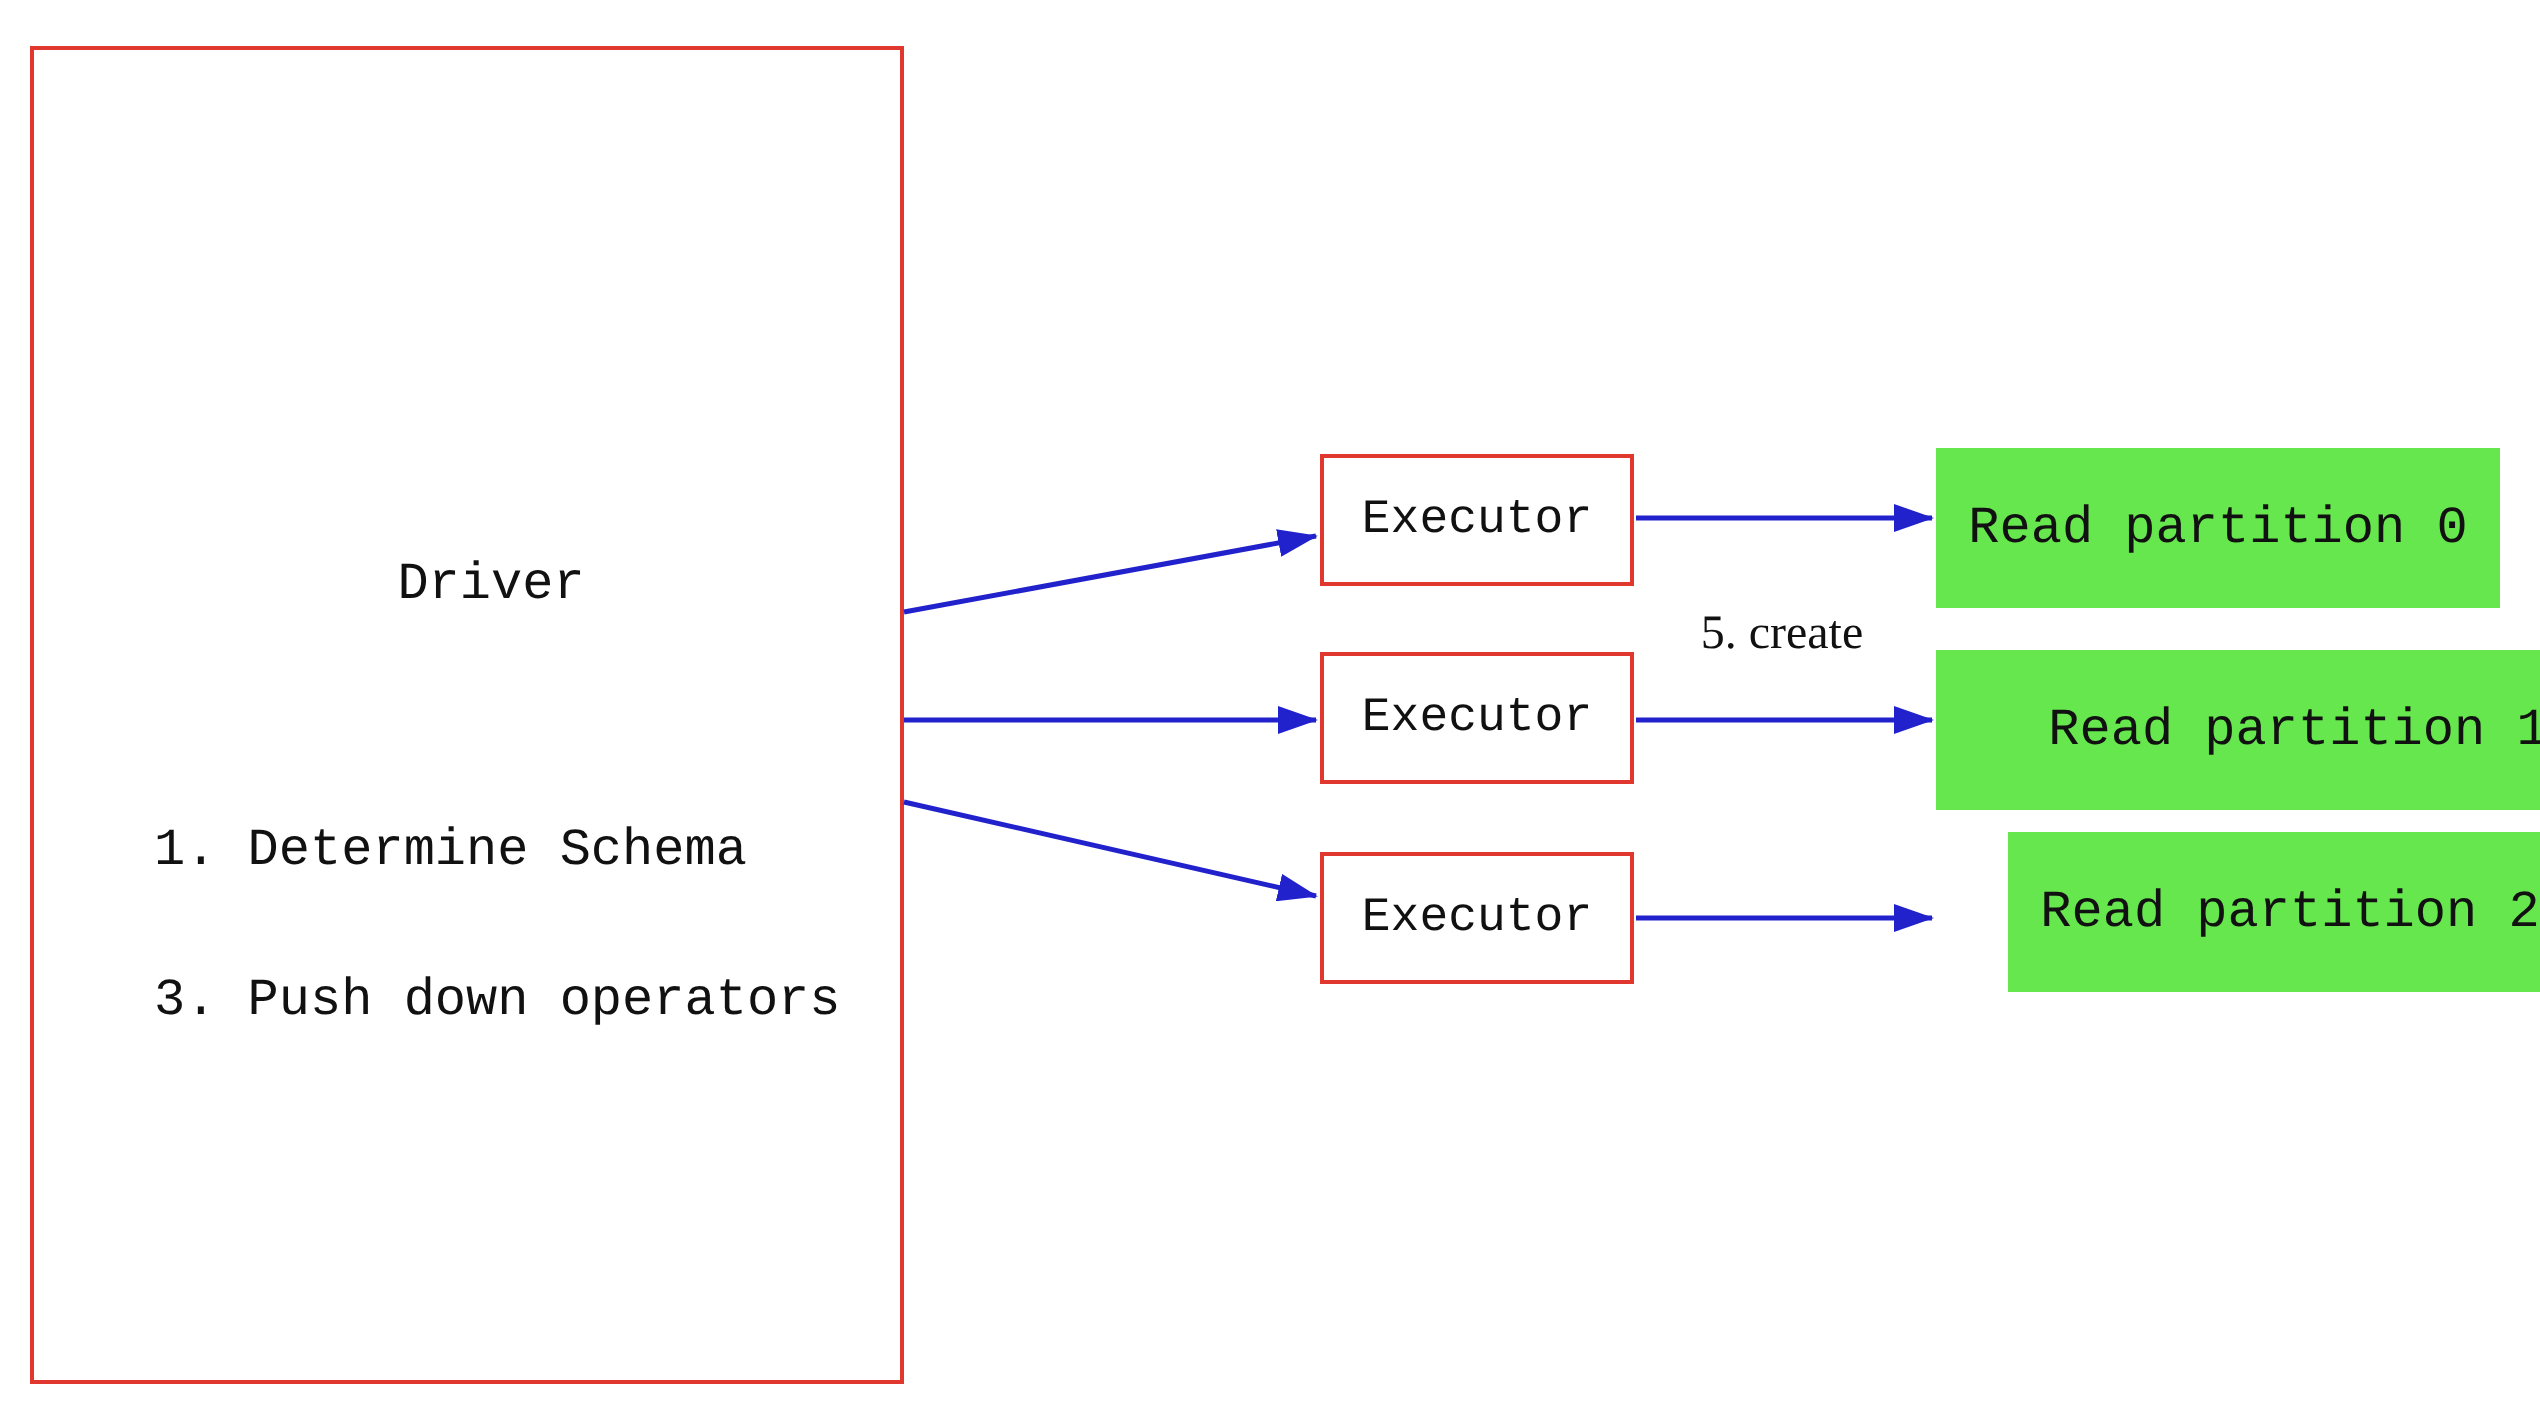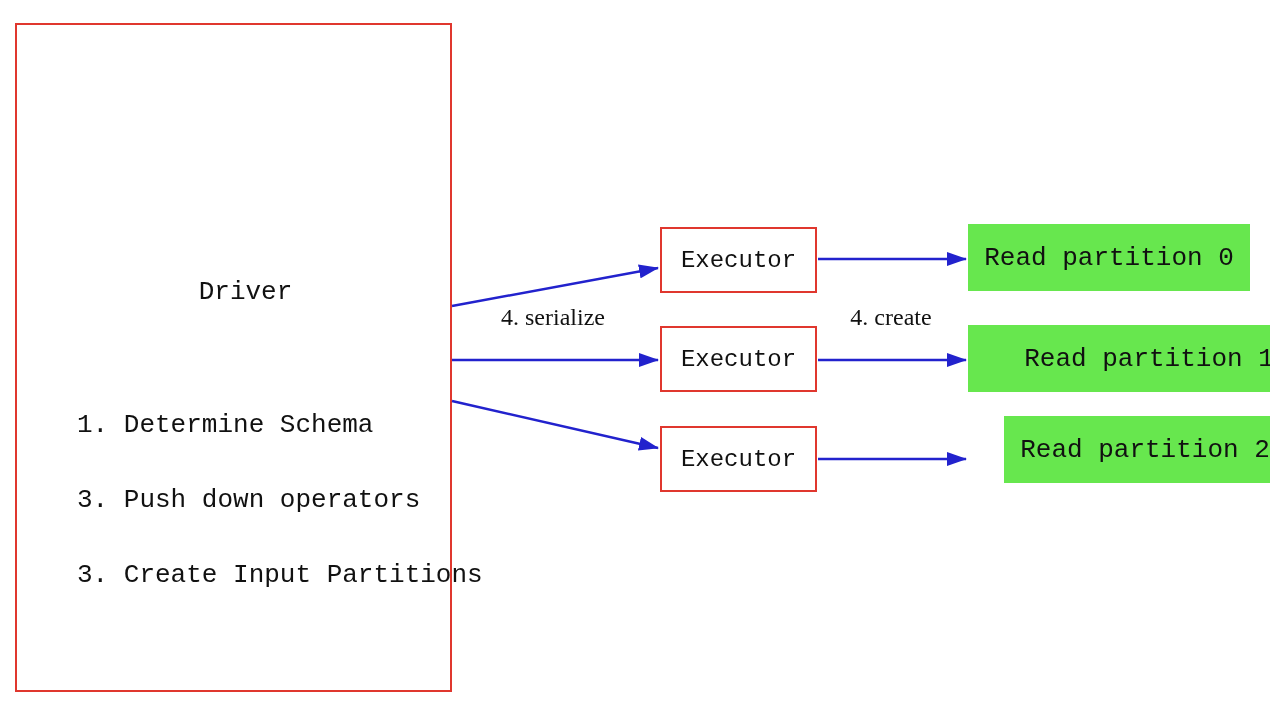--- a/index.html
+++ b/index.html
@@ -53,21 +53,21 @@
     background: var(--background);
     display: flex; align-items: center; justify-content: center;
     font-size: 24px;
   }
   .exec-0 { top: 227px; }
   .exec-1 { top: 326px; }
   .exec-2 { top: 426px; }
   .partition-box {
     position: absolute;
     left: 968px;
-    width: 282px; height: 67px;
+    width: 282px; height: 80px;
     background: var(--partition-fill);
     display: flex; align-items: center; justify-content: center;
     font-size: 26px;
     white-space: pre;
   }
   .part-0 { top: 224px; }
   .part-1 { top: 325px; padding-left: 40px; }
   .part-2 { top: 416px; margin-left: 36px; }
   .arrow-layer {
     position: absolute;
@@ -91,21 +91,20 @@
 </head>
 <body>
 
 <div class="stage">
 
   <div class="driver-box"></div>
   <div class="driver-title">Driver</div>
   <div class="driver-steps">
     <div>1. Determine Schema</div>
     <div>3. Push down operators</div>
-    <div>3. Create Input Partitions</div>
   </div>
 
   <div class="exec-box exec-0">
     <span>Executor</span>
   </div>
   <div class="exec-box exec-1">
     <span>Executor</span>
   </div>
   <div class="exec-box exec-2">
     <span>Executor</span>
@@ -129,19 +128,18 @@
     </defs>
     <line x1="452" y1="306" x2="658" y2="268" marker-end="url(#ah)"></line>
     <line x1="452" y1="360" x2="658" y2="360" marker-end="url(#ah)"></line>
     <line x1="452" y1="401" x2="658" y2="448" marker-end="url(#ah)"></line>
     <line x1="818" y1="259" x2="966" y2="259" marker-end="url(#ah)"></line>
     <line x1="818" y1="360" x2="966" y2="360" marker-end="url(#ah)"></line>
     <line x1="818" y1="459" x2="966" y2="459" marker-end="url(#ah)"></line>
   </svg>
 
   <div class="edge-label label-serialize">
-    <span>4. serialize</span>
   </div>
   <div class="edge-label label-reader">
-    <span>4. create</span>
+    <span>5. create</span>
   </div>
 
 </div>
 
 </body></html>

